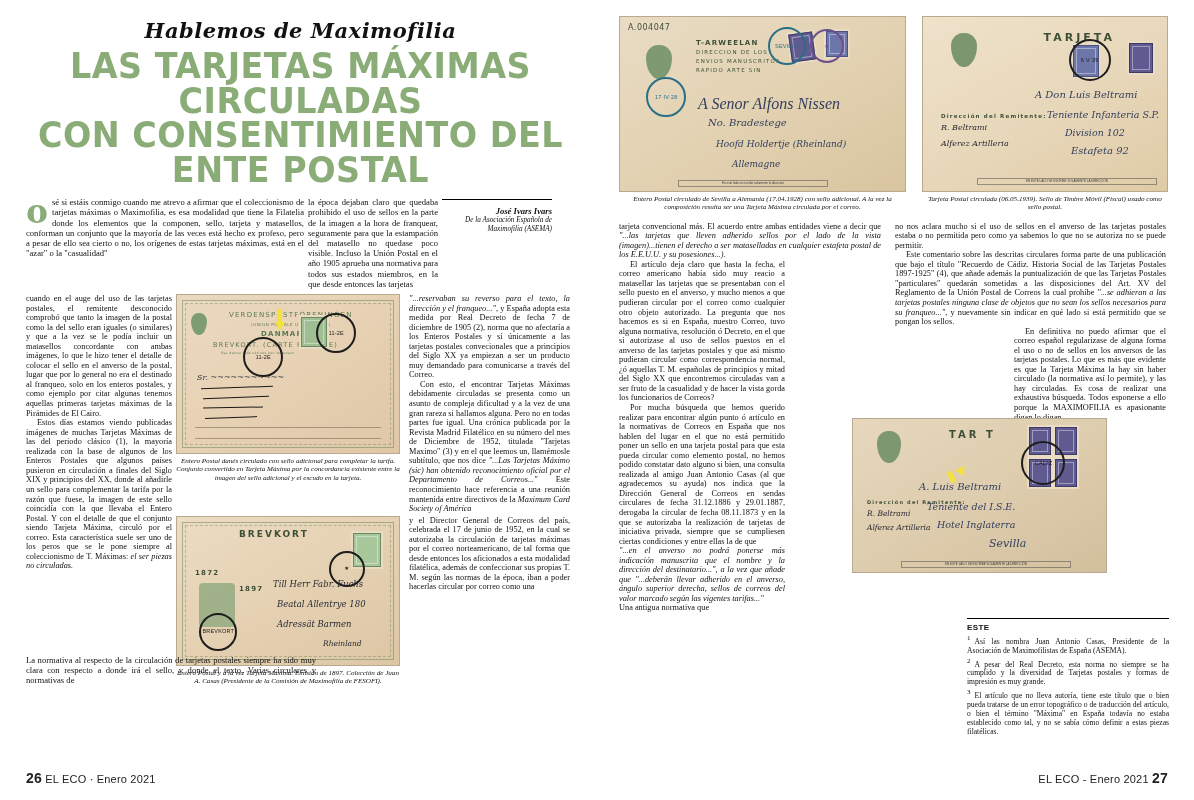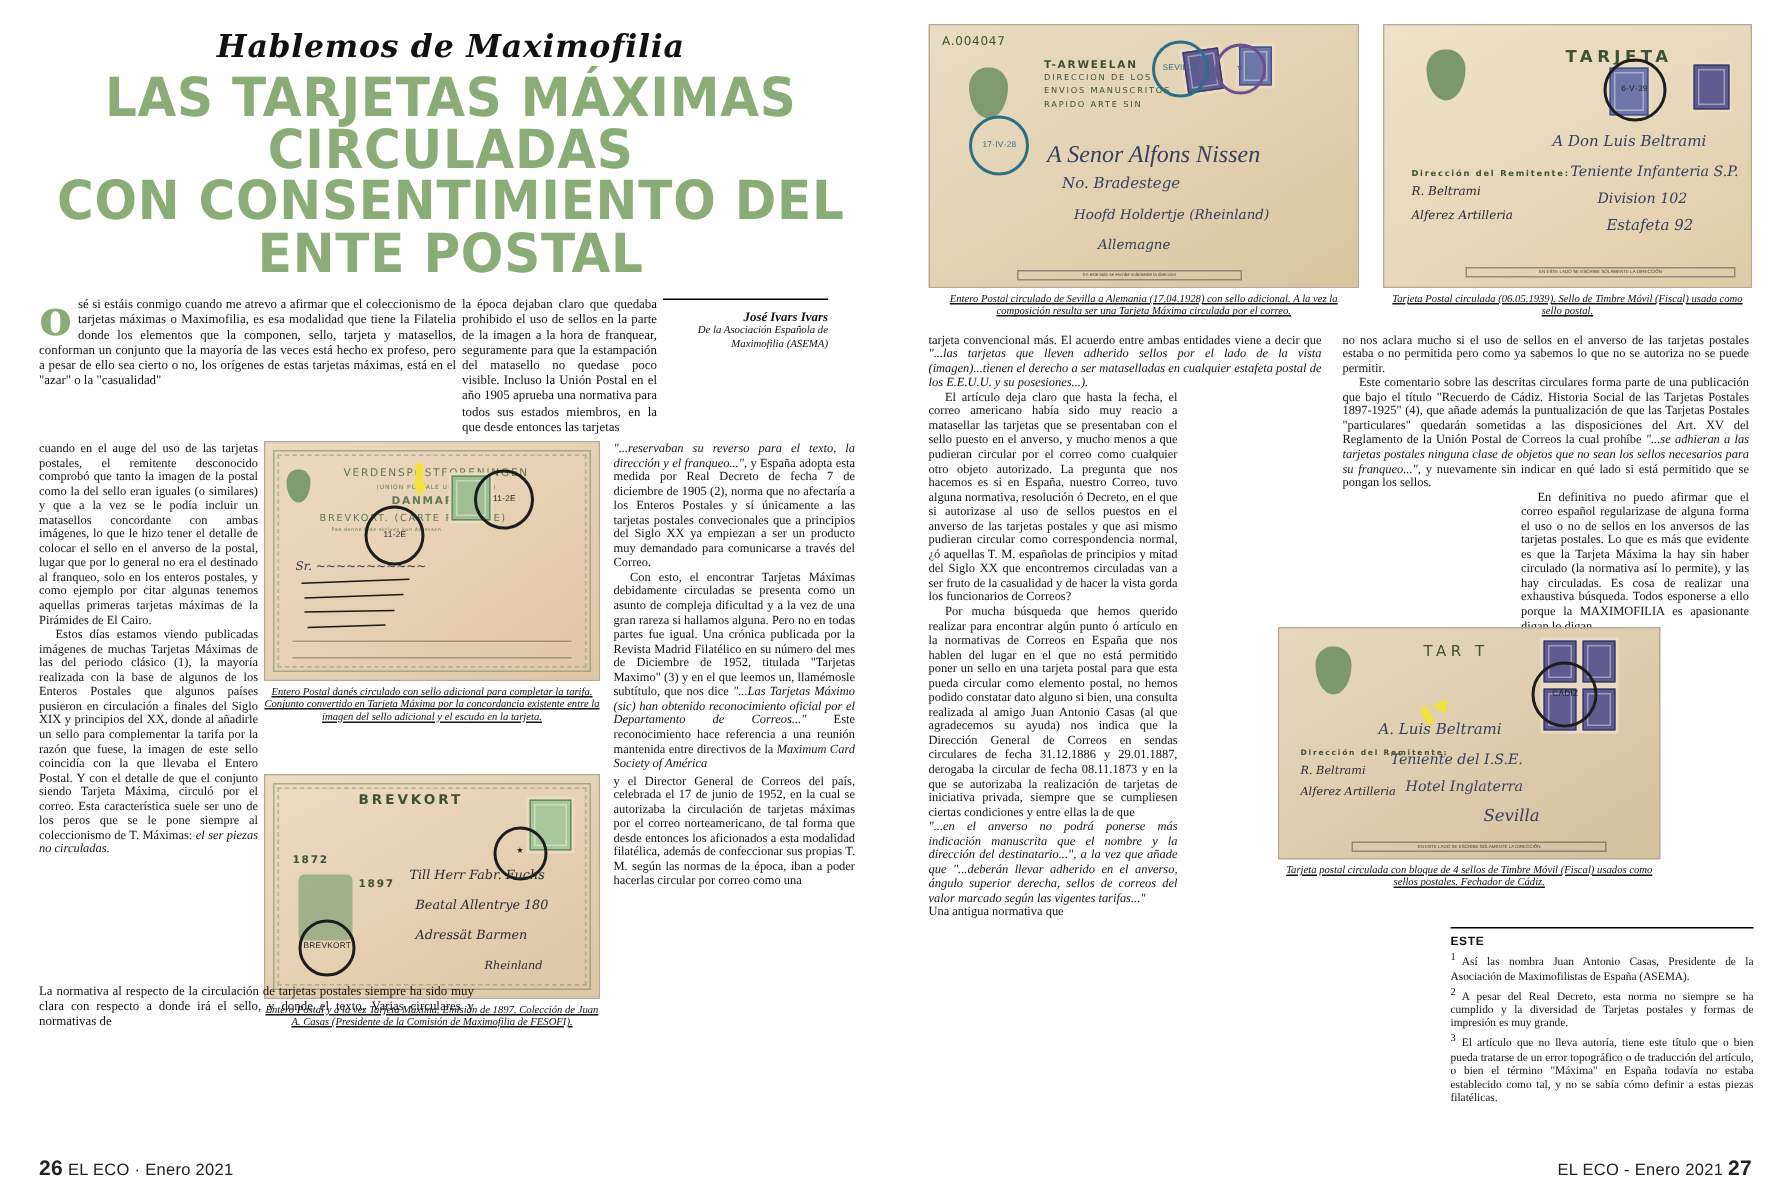--- a/index.html
+++ b/index.html
@@ -67,21 +67,20 @@
     margin-top:2px;
   }
   .byline .sub { font-weight:normal; font-size:7.2px; line-height:8.4px; display:block; }
 
   .cap {
     font-style:italic;
     font-size:7.1px;
     line-height:8.3px;
     text-align:center;
     margin:3px 0 6px 0;
-    text-decoration:underline;
   }
 
   
   .fig { position:relative; }
   .card {
     position:relative;
     border:1px solid #b9a98e;
     overflow:hidden;
   }
   .card.danish {
@@ -440,21 +439,21 @@
         <p class="body-txt">no nos aclara mucho si el uso de sellos en el anverso de las tarjetas postales estaba o no permitida pero como ya sabemos lo que no se autoriza no se puede permitir.</p>
         <p class="body-txt indent">
           <span>Este comentario sobre las descritas circulares forma parte de una publicación que bajo el título "Recuerdo de Cádiz. Historia Social de las Tarjetas Postales 1897-1925" (4), que añade además la puntualización de que las Tarjetas Postales "particulares" quedarán sometidas a las disposiciones del Art. XV del Reglamento de la Unión Postal de Correos la cual prohíbe </span><span class="it">"...se adhieran a las tarjetas postales ninguna clase de objetos que no sean los sellos necesarios para su franqueo..."</span><span>, y nuevamente sin indicar en qué lado si está permitido que se pongan los sellos.</span>
         </p>
         <p class="body-txt indent" style="width:152px; margin-left:119px;">En definitiva no puedo afirmar que el correo español regularizase de alguna forma el uso o no de sellos en los anversos de las tarjetas postales. Lo que es más que evidente es que la Tarjeta Máxima la hay sin haber circulado (la normativa así lo permite), y las hay circuladas. Es cosa de realizar una exhaustiva búsqueda. Todos esponerse a ello porque la MAXIMOFILIA es apasionante digan lo digan.</p>
       </div>
     </div>
 
     <div style="position:absolute; left:255px; top:418px; width:255px;">
       <div class="card bloque fig" style="height:155px;">
-        <div class="printed dark" style="left:96px; top:10px; font-size:10px; font-weight:normal; letter-spacing:3px;">TAR               T</div>
+        <div class="printed dark" style="left:96px; top:10px; font-size:10px; font-weight:bold; letter-spacing:3px;">TAR               T</div>
         <div class="crest" style="left:24px; top:12px; width:24px; height:32px; background:#7d9771;"></div>
 
         <div class="stamp violet" style="left:176px; top:8px; width:22px; height:28px;">
             <span class="stamp-inner"></span>
           </div>
         <div class="stamp violet" style="left:202px; top:8px; width:22px; height:28px;">
             <span class="stamp-inner"></span>
           </div>
         <div class="stamp violet" style="left:176px; top:40px; width:22px; height:28px;">
             <span class="stamp-inner"></span>
@@ -473,21 +472,20 @@
         <div class="scrawl blue-ink" style="left:74px; top:82px; font-size:9.5px;">Teniente del I.S.E.</div>
         <div class="scrawl blue-ink" style="left:84px; top:100px; font-size:9.5px;">Hotel Inglaterra</div>
         <div class="scrawl blue-ink" style="left:136px; top:118px; font-size:11px;">Sevilla</div>
 
         <div class="printed dark" style="left:14px; top:80px; font-size:5px; font-weight:bold;">Dirección del Remitente:</div>
         <div class="scrawl" style="left:14px; top:90px; font-size:7.5px;">R. Beltrami</div>
         <div class="scrawl" style="left:14px; top:104px; font-size:7.5px;">Alferez Artilleria</div>
 
         <div class="box-note" style="left:48px; bottom:4px; width:170px;">EN ESTE LADO SE ESCRIBE SOLAMENTE LA DIRECCIÓN</div>
       </div>
-      <div class="cap">Tarjeta postal circulada con bloque de 4 sellos de Timbre Móvil (Fiscal) usados como sellos postales. Fechador de Cádiz.</div>
     </div>
 
     <div style="position:absolute; left:370px; top:612px; width:202px;">
       <div class="notas-h">ESTE</div>
       <p class="note"><span class="num">1</span><span>Así las nombra Juan Antonio Casas, Presidente de la Asociación de Maximofilistas de España (ASEMA).</span></p>
       <p class="note"><span class="num">2</span><span>A pesar del Real Decreto, esta norma no siempre se ha cumplido y la diversidad de Tarjetas postales y formas de impresión es muy grande.</span></p>
       <p class="note"><span class="num">3</span><span>El artículo que no lleva autoría, tiene este título que o bien pueda tratarse de un error topográfico o de traducción del artículo, o bien el término "Máxima" en España todavía no estaba establecido como tal, y no se sabía cómo definir a estas piezas filatélicas.</span></p>
     </div>
 
     <div class="folio folio-right">

